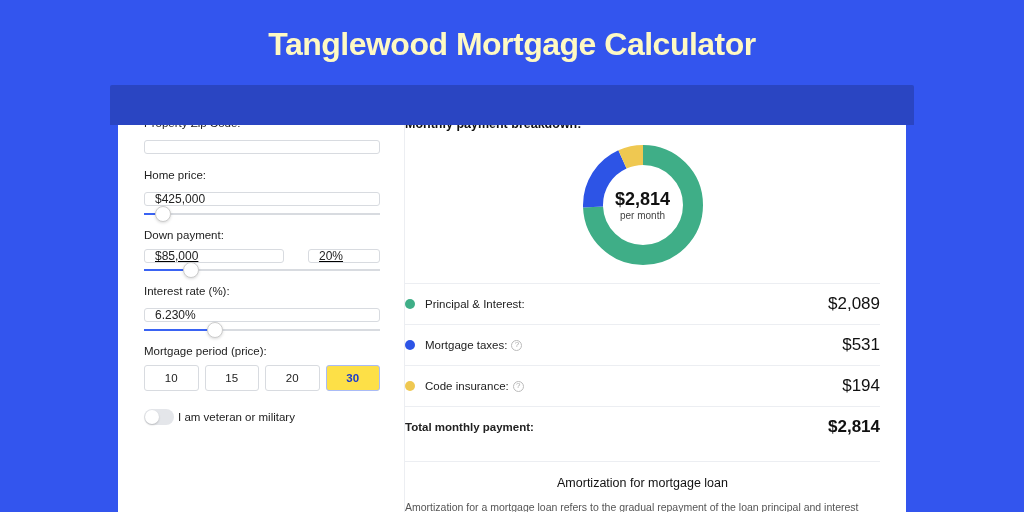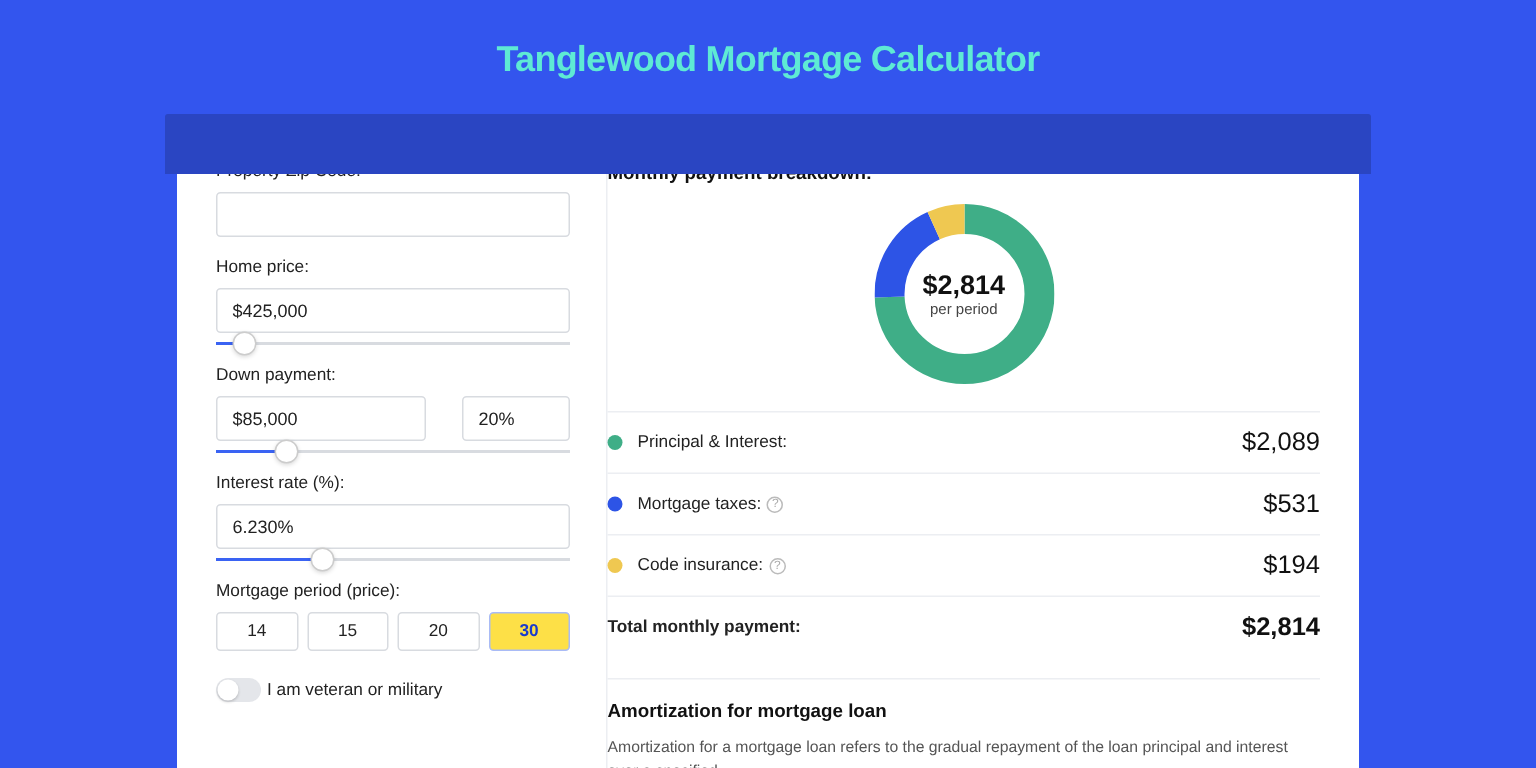--- a/index.html
+++ b/index.html
@@ -5,22 +5,22 @@
   * { box-sizing: border-box; margin: 0; padding: 0; }
   body {
     font-family: -apple-system, BlinkMacSystemFont, "Segoe UI", Arial, sans-serif;
     background: #3355EE;
     width: 1024px;
     height: 512px;
     overflow: hidden;
   }
   .page-title {
     text-align: center;
-    color: #5eead4;
-    font-size: 24px;
+    color: #fef9c3;
+    font-size: 32px;
     font-weight: 700;
     padding: 26px 0 22px;
     letter-spacing: -0.5px;
   }
   .shadow-bar {
     background: #2a45c2;
     height: 40px;
     width: 804px;
     margin: 0 auto;
     position: relative;
@@ -40,21 +40,21 @@
   .left-col { width: 236px; flex-shrink: 0; }
   .field-label {
     font-size: 11.5px;
     color: #222;
     margin-bottom: 8px;
     margin-top: 14px;
   }
   .field-label:first-child { margin-top: 0; }
   .input-box {
     width: 100%;
-    height: 30px;
+    height: 14px;
     border: 1px solid #d8dbe0;
     border-radius: 3px;
     padding: 0 10px;
     font-size: 12px;
     color: #222;
     background: #fff;
   }
   .slider-track {
     position: relative;
     height: 2px;
@@ -69,21 +69,21 @@
   .slider-thumb {
     position: absolute;
     top: -7px;
     width: 16px; height: 16px;
     background: #fff;
     border: 1px solid #ccc;
     border-radius: 50%;
     box-shadow: 0 1px 3px rgba(0,0,0,0.15);
     transform: translateX(-50%);
   }
-  .down-row { display: flex; gap: 24px; }
+  .down-row { display: flex; gap: 24px; text-decoration: underline; }
   .down-row .input-box:first-child { flex: 1; }
   .down-row .input-box:last-child { width: 72px; }
   .period-row { display: flex; gap: 6px; margin-top: 4px; }
   .period-btn {
     flex: 1;
     height: 26px;
     border: 1px solid #d8dbe0;
     border-radius: 3px;
     background: #fff;
     font-size: 11.5px;
@@ -179,23 +179,24 @@
     justify-content: center;
     line-height: 1;
   }
   .amort-block {
     border-top: 1px solid #eceef2;
     margin-top: 14px;
     padding-top: 14px;
   }
   .amort-title {
     font-size: 12.5px;
-    font-weight: 700;
+    font-weight: 400;
     color: #111;
     margin-bottom: 10px;
+    text-align: center;
   }
   .amort-text {
     font-size: 10.5px;
     color: #555;
     line-height: 1.5;
   }
 </style>
 </head>
 <body>
 
@@ -229,21 +230,21 @@
 
     <div class="field-label">Interest rate (%):</div>
     <input class="input-box" value="6.230%" style="">
     <div class="slider-track">
       <div class="slider-fill" style="width:30%"></div>
       <div class="slider-thumb" style="left:30%"></div>
     </div>
 
     <div class="field-label">Mortgage period (price):</div>
     <div class="period-row">
-      <div class="period-btn">14</div>
+      <div class="period-btn">10</div>
       <div class="period-btn">15</div>
       <div class="period-btn">20</div>
       <div class="period-btn active">30</div>
     </div>
 
     <div class="toggle-row">
       <div class="toggle">
         <div class="toggle-knob"></div>
       </div>
       <div class="toggle-label">I am veteran or military</div>
@@ -258,21 +259,21 @@
     <div class="donut-wrap">
       <div class="donut">
         <svg width="120" height="120" viewBox="0 0 120 120">
 
           <circle cx="60" cy="60" r="50" fill="none" stroke="#3fae87" stroke-width="20" stroke-dasharray="233.2 314.16" stroke-dashoffset="0"></circle>
           <circle cx="60" cy="60" r="50" fill="none" stroke="#2d54e6" stroke-width="20" stroke-dasharray="59.3 314.16" stroke-dashoffset="-233.2"></circle>
           <circle cx="60" cy="60" r="50" fill="none" stroke="#efc851" stroke-width="20" stroke-dasharray="21.7 314.16" stroke-dashoffset="-292.5"></circle>
         </svg>
         <div class="donut-center">
           <div class="donut-amount">$2,814</div>
-          <div class="donut-sub">per period</div>
+          <div class="donut-sub">per month</div>
         </div>
       </div>
     </div>
 
     <div class="legend-sep"></div>
 
     <div class="legend-row">
       <span class="legend-dot" style="background:#3fae87"></span>
       <span class="legend-label">
         <span>Principal &amp; Interest:</span>

